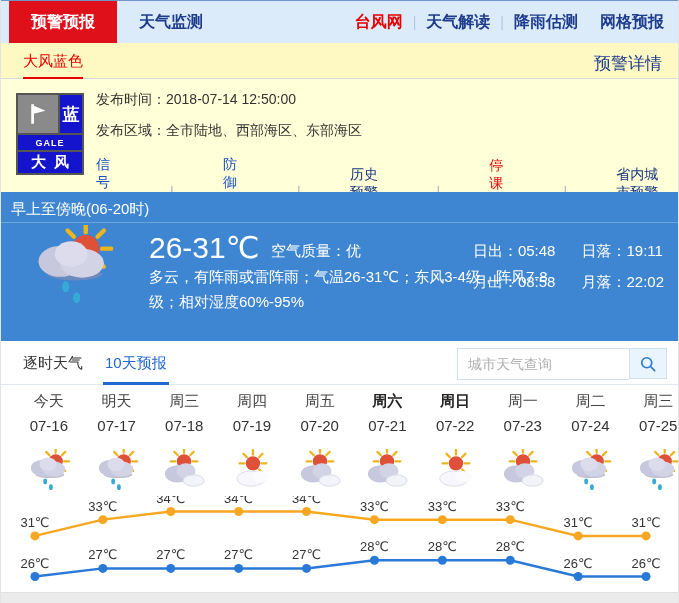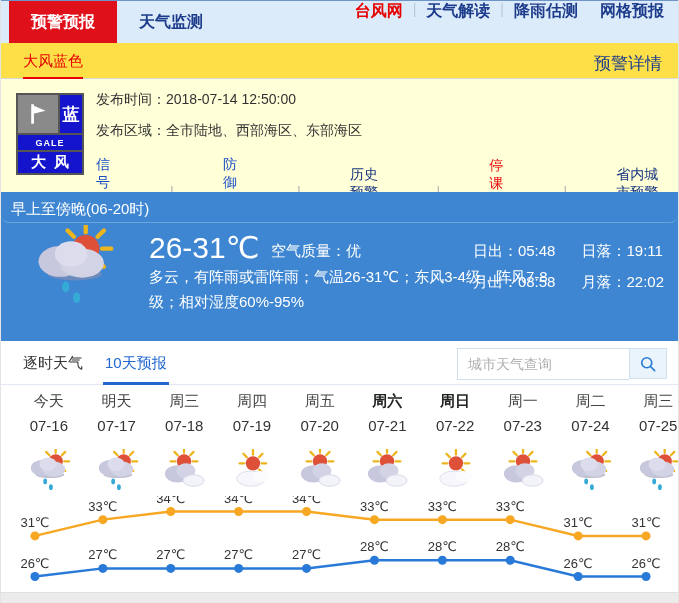--- a/index.html
+++ b/index.html
@@ -4,28 +4,28 @@
 <style>
   html,body{margin:0;padding:0;background:#fff;}
   *{box-sizing:border-box;font-family:"Liberation Sans","DejaVu Sans",sans-serif;}
   .page{position:relative;width:679px;height:603px;background:#fff;overflow:hidden;border-left:1px solid #e3e3e3;border-right:1px solid #e3e3e3;}
 
   
   .topnav{position:absolute;left:0;top:0;width:100%;height:43px;background:#dcebf9;border-top:1px solid #6f95c8;display:flex;align-items:stretch;}
   .topnav .tab{display:flex;align-items:center;padding:0 22px;font-size:16px;font-weight:bold;color:#1e3c8c;cursor:pointer;}
   .topnav .tab.active{background:#e0101a;color:#fff;margin-left:8px;}
   .topnav .spacer{flex:1;}
-  .navlinks{display:flex;align-items:flex-start;padding-right:14px;}
+  .navlinks{display:flex;align-items:center;padding-right:14px;}
   .navlinks .nlink{font-size:16px;font-weight:bold;color:#1e3c8c;cursor:pointer;}
   .navlinks .nlink.red{color:#e60000;}
   .navlinks .sep{color:#b9c6da;margin:0 10px;font-size:14px;}
   .navlinks .gap{width:22px;}
 
   
-  .warnbar{position:absolute;left:0;top:43px;width:100%;height:36px;background:#fde047;border-bottom:1px solid #d9d9d9;text-align:right;}
+  .warnbar{position:absolute;left:0;top:43px;width:100%;height:36px;background:#fef9c3;border-bottom:1px solid #d9d9d9;text-align:right;}
   .warntitle{position:absolute;left:22px;top:9px;font-size:15px;color:#e60000;cursor:pointer;}
   .warntitle:after{content:"";position:absolute;left:0;right:0;bottom:-9px;height:3px;background:#e60000;}
   .warndetail{position:absolute;right:16px;top:9px;font-size:17px;color:#1e3c8c;cursor:pointer;}
   .warnbox{position:absolute;left:0;top:79px;width:100%;height:113px;background:#ffffd8;}
 
   .badge{position:absolute;left:15px;top:14px;width:68px;height:82px;background:#555;border:2px solid #555;display:flex;flex-direction:column;gap:2px;}
   .badge .toprow{display:flex;gap:2px;height:38px;}
   .badge .flagcell{width:40px;height:38px;background:#8a8a8a;display:flex;align-items:center;justify-content:center;}
   .badge .lvlcell{flex:1;background:#1414cc;color:#fff;font-size:17px;font-weight:bold;display:flex;align-items:center;justify-content:center;}
   .badge .galebar{height:15px;background:#1414cc;color:#fff;font-size:9px;font-weight:bold;letter-spacing:1px;display:flex;align-items:center;justify-content:center;}
@@ -36,21 +36,21 @@
   .warnline .lbl{color:#333;}
   .warnlinks{display:flex;align-items:center;margin-top:16px;gap:36px;}
   .warnlinks .wlink{font-size:14px;color:#1a4fc4;cursor:pointer;}
   .warnlinks .wlink.dotted{border-bottom:1px dashed #1a4fc4;padding-bottom:1px;}
   .warnlinks .wlink.navy{color:#16367f;}
   .warnlinks .wlink.red{color:#e60000;}
   .warnlinks .sep{color:#bbb;margin:0 13px;}
 
   
   .bluepanel{position:absolute;left:0;top:192px;width:100%;height:149px;background:#3e86d1;color:#fff;}
-  .bp-head{position:absolute;left:0;top:0;width:100%;height:31px;border-bottom:1px solid rgba(255,255,255,0.25);border-radius:8px;}
+  .bp-head{position:absolute;left:0;top:0;width:100%;height:31px;border-bottom:1px solid rgba(255,255,255,0.25);}
   .bp-period{position:absolute;left:10px;top:8px;font-size:15px;}
   .bp-update{position:absolute;right:12px;top:8px;font-size:15px;}
   .bigicon{position:absolute;left:28px;top:33px;}
   .bp-temp{position:absolute;left:148px;top:38px;font-size:30px;font-weight:normal;}
   .bp-air{position:absolute;left:270px;top:50px;font-size:15px;}
   .bp-desc{position:absolute;left:148px;top:72px;width:400px;font-size:15px;line-height:25px;}
   .sunmoon{position:absolute;right:14px;top:50px;display:grid;grid-template-columns:auto auto;column-gap:26px;row-gap:12px;font-size:15px;}
   .sunmoon .cell .sm-lbl{color:#ffffff;text-align:right;}
   .sunmoon .cell .sm-val{color:#fff;}
 

